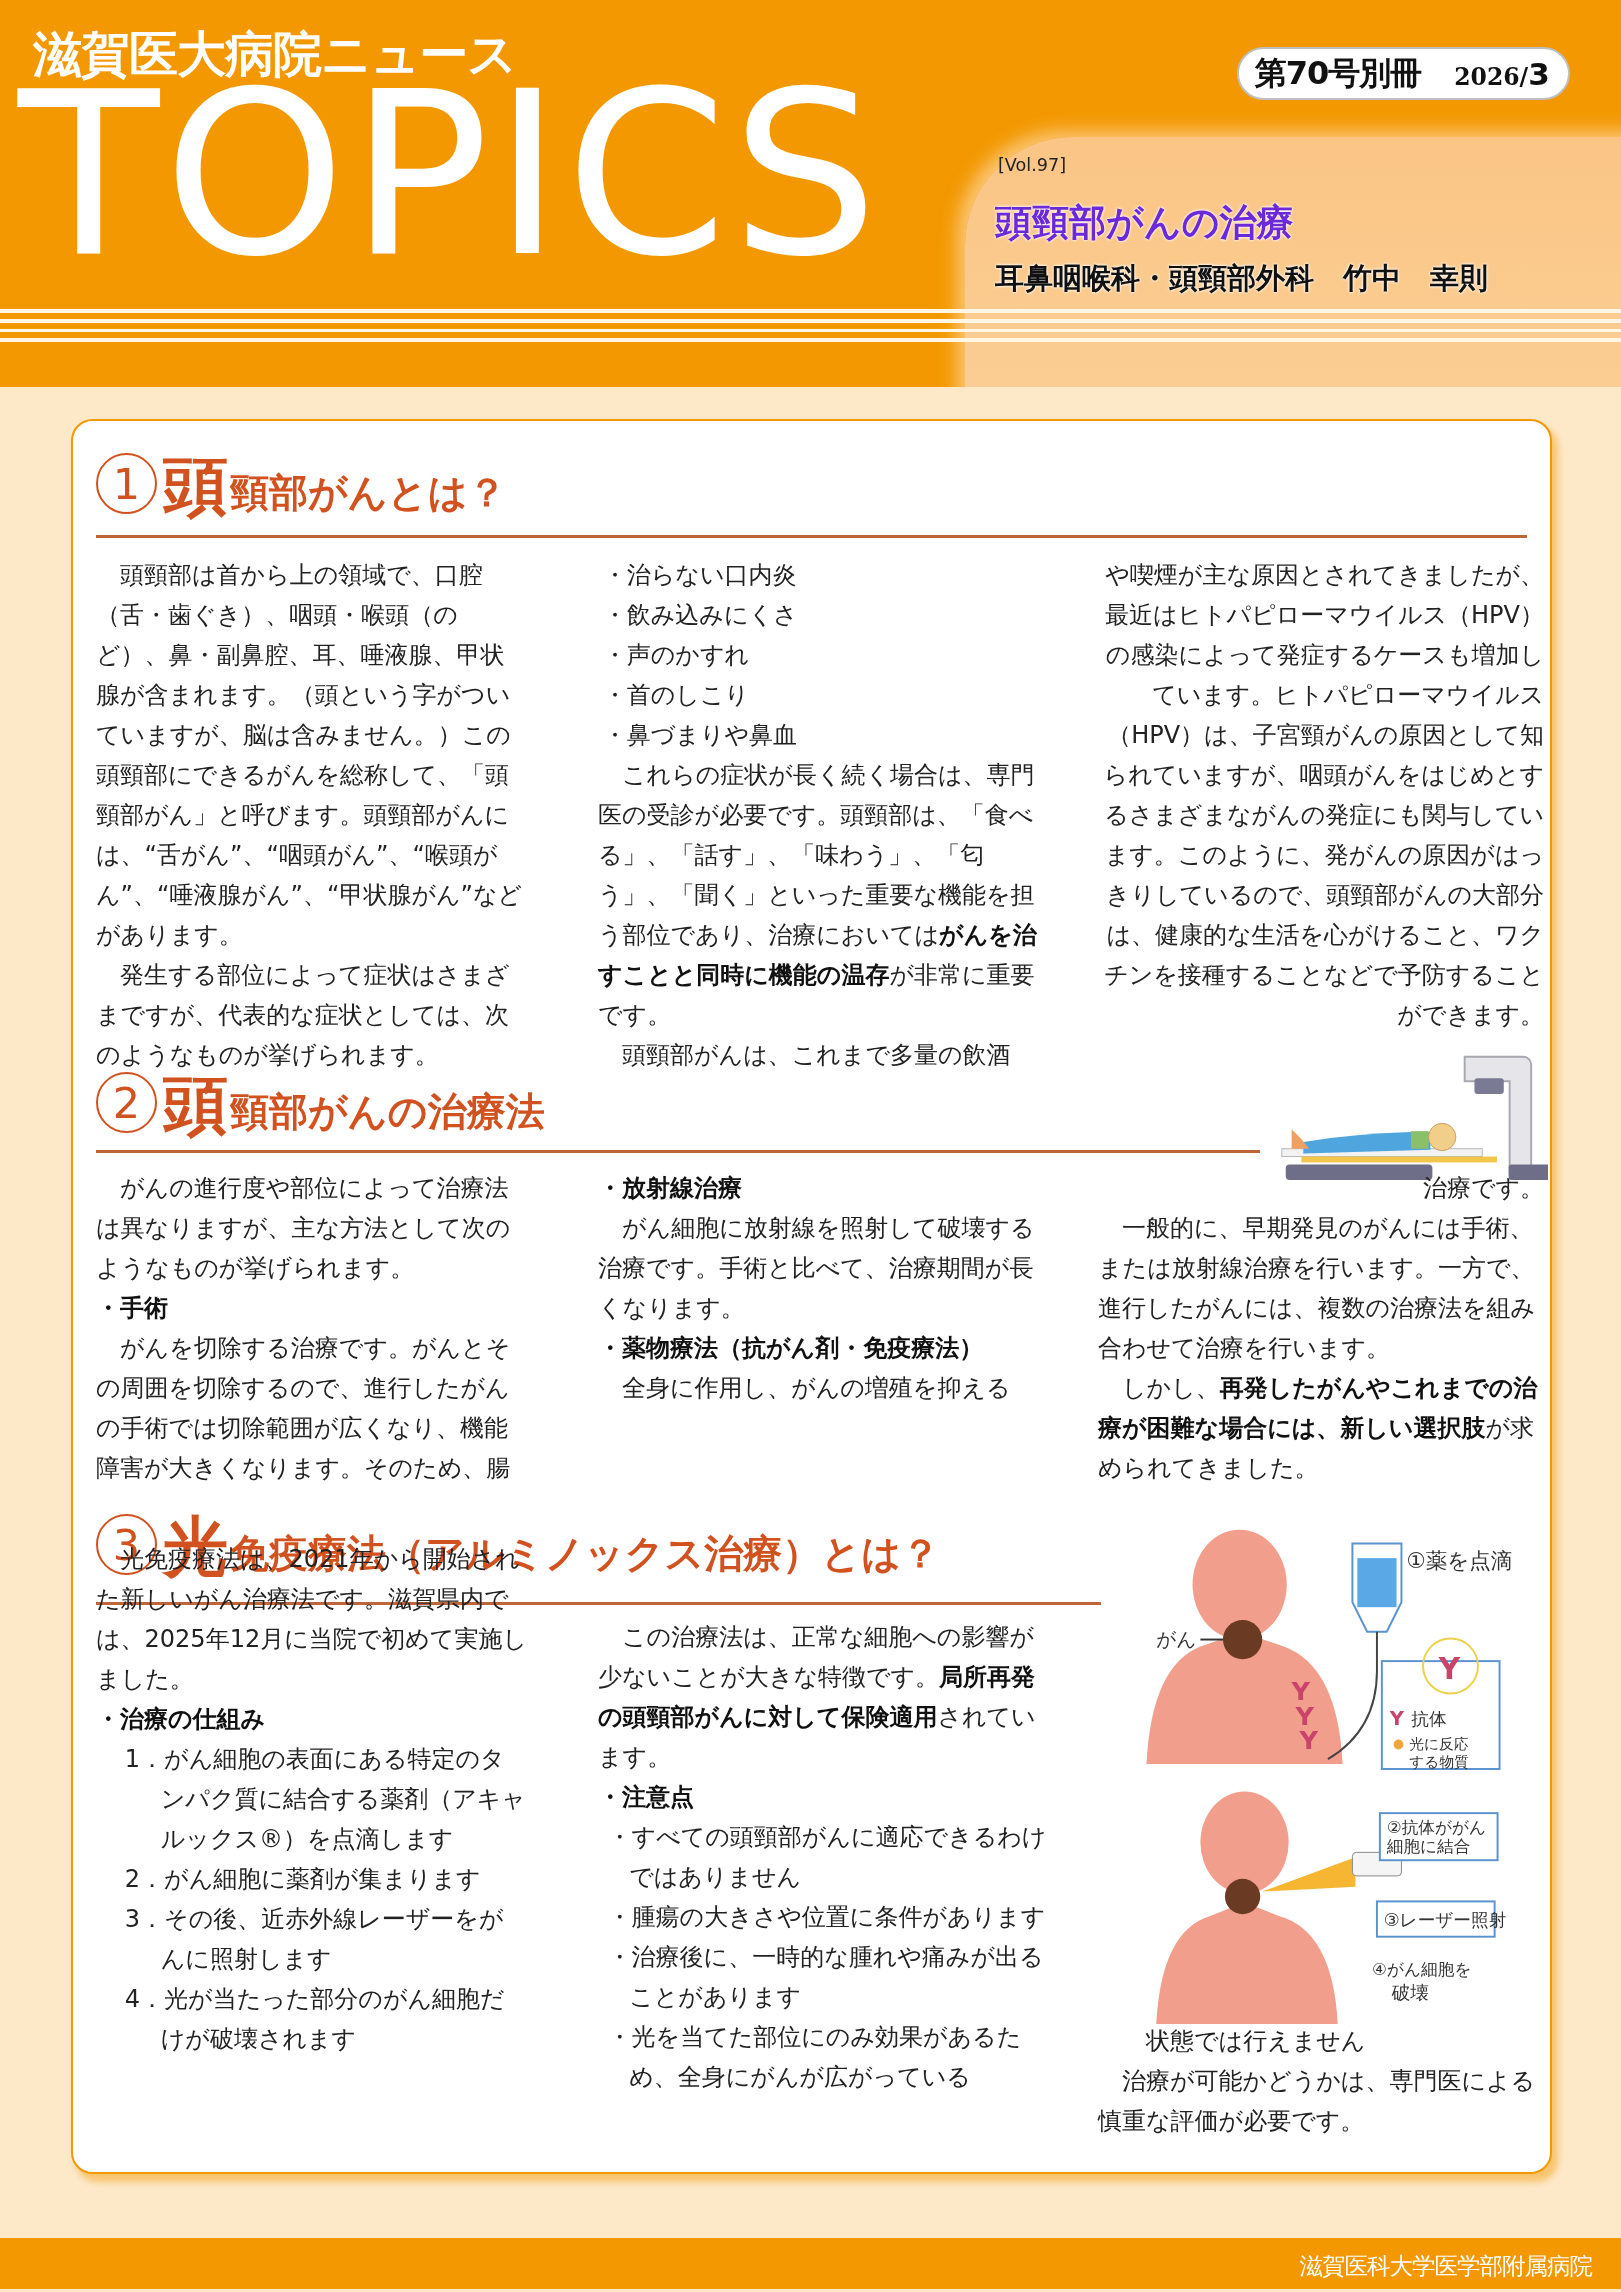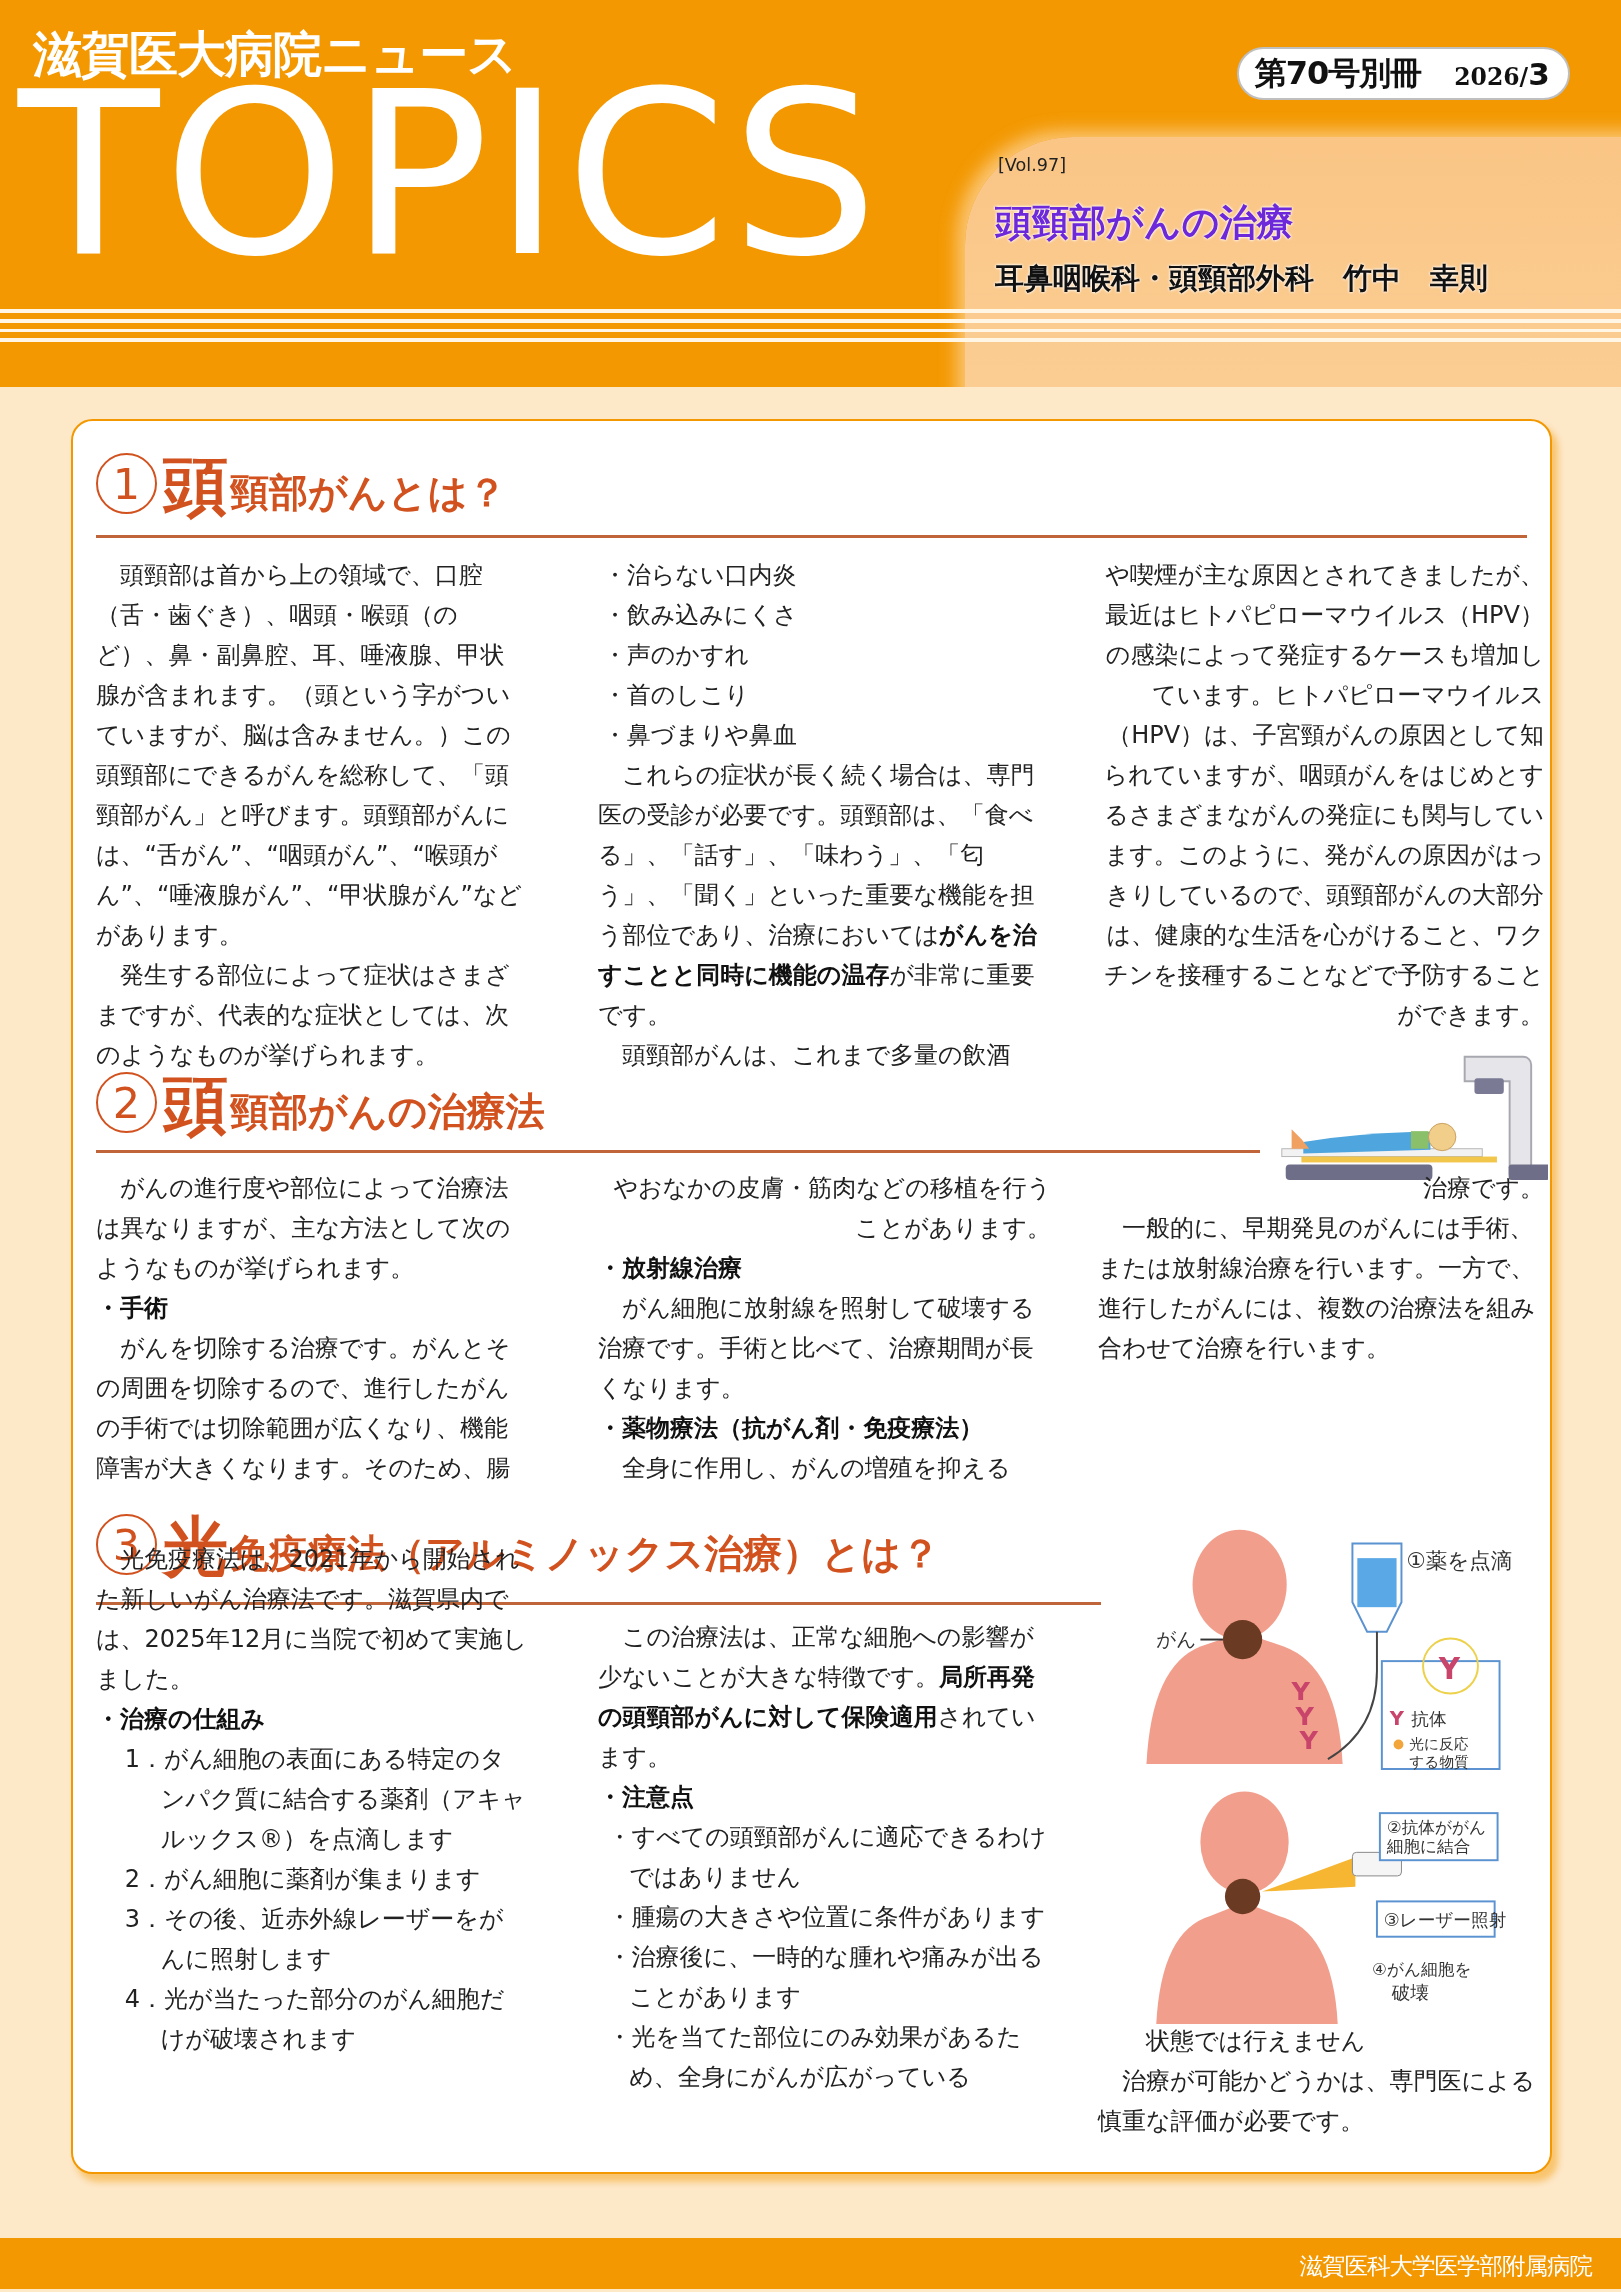--- a/index.html
+++ b/index.html
@@ -169,29 +169,29 @@
     <circle cx="182" cy="90" r="14" fill="#F1CE8A" stroke="#C9A060"></circle>
   </svg>
 </div>
 
 <div class="col" style="left:96px; top:1168px; width:431px;">
   <p>がんの進行度や部位によって治療法は異なりますが、主な方法として次のようなものが挙げられます。</p>
   <div class="bh">手術</div>
   <p>がんを切除する治療です。がんとその周囲を切除するので、進行したがんの手術では切除範囲が広くなり、機能障害が大きくなります。そのため、腸</p>
 </div>
 <div class="col" style="left:598px; top:1168px; width:453px;">
-  <p class="noind">やおなかの皮膚・筋肉などの移植を行うことがあります。</p>
   <div class="bh">放射線治療</div>
   <p>がん細胞に放射線を照射して破壊する治療です。手術と比べて、治療期間が長くなります。</p>
   <div class="bh">薬物療法（抗がん剤・免疫療法）</div>
   <p>全身に作用し、がんの増殖を抑える</p>
 </div>
 <div class="col" style="left:1098px; top:1168px; width:446px;">
   <p class="noind">治療です。</p>
   <p>一般的に、早期発見のがんには手術、または放射線治療を行います。一方で、進行したがんには、複数の治療法を組み合わせて治療を行います。</p>
+  <p><span>しかし、</span><b>再発したがんやこれまでの治療が困難な場合には、新しい選択肢</b><span>が求められてきました。</span></p>
 </div>
 
 <div class="section-head" style="left:96px; top:1512px;">
   <span class="num">3</span>
   <span class="big">光</span>
   <span class="rest">免疫療法（アルミノックス治療）とは？</span>
 </div>
 <div class="rule" style="left:96px; top:1602px; width:1005px;"></div>
 
 <div class="col" style="left:96px; top:1539px; width:431px;">

